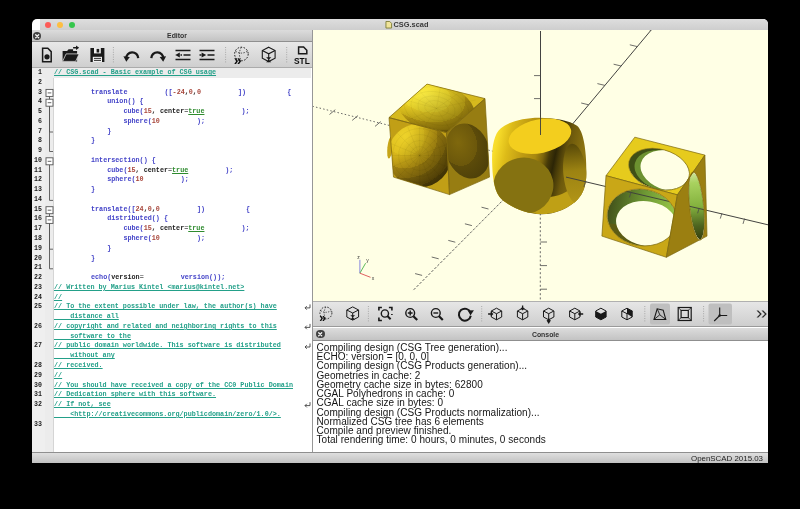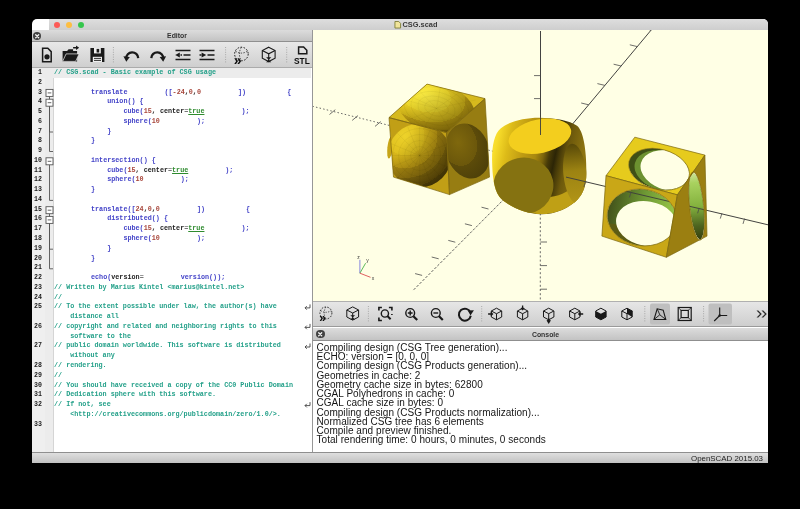--- a/index.html
+++ b/index.html
@@ -1,33 +1,33 @@
 <!DOCTYPE html>
 <html><head>
 <meta charset="utf-8">
 <style>
 html,body{margin:0;padding:0;background:#000;width:800px;height:509px;overflow:hidden;}
 *{box-sizing:border-box;}
 body{font-family:"Liberation Sans",sans-serif;}
 #win{position:absolute;left:32px;top:19px;width:736px;height:444px;background:#fff;border-radius:5px 5px 0 0;overflow:hidden;}
-#titlebar{position:absolute;left:17px;top:0;width:736px;height:20px;background:linear-gradient(#dedede,#c2c2c2);border-bottom:1px solid #989898;}
+#titlebar{position:absolute;left:8px;top:0;width:736px;height:20px;background:linear-gradient(#dedede,#c2c2c2);border-bottom:1px solid #989898;}
 .tl{position:absolute;top:2.9px;width:6.2px;height:6.2px;border-radius:50%;}
 #title{position:absolute;left:3px;top:0;width:736px;text-align:center;font-size:7.4px;font-weight:bold;color:#3a3a3a;line-height:11.5px;}
 #dockEd{position:absolute;left:0;top:11.4px;width:280px;height:11.6px;background:linear-gradient(#dcdcdc,#c3c3c3);border-bottom:1px solid #8f8f8f;}
 #dockEd .lbl{position:absolute;left:10px;top:0;width:270px;text-align:center;font-size:6.9px;font-weight:bold;color:#333;line-height:11.5px;}
 .closebtn{position:absolute;width:8.4px;height:8.4px;border-radius:50%;background:#414141;overflow:hidden;}.closebtn svg{display:block;}
 #edtoolbar{position:absolute;left:0;top:23px;width:280px;height:26px;background:linear-gradient(#e8e8e8,#cfcfcf);border-bottom:1px solid #ababab;}
 #editor{position:absolute;left:0;top:49px;width:280px;height:383.5px;background:#fff;overflow:hidden;}
 #gutter{position:absolute;left:0;top:0;width:13px;height:383.5px;background:#efefef;}
 #foldm{position:absolute;left:13px;top:0;width:9px;height:383.5px;background:#ececec;border-right:1px solid #d5d5d5;}
 #hl1{position:absolute;left:0;top:0.1px;width:279px;height:9.8px;background:#ececec;}
 pre{margin:0;font-family:"Liberation Mono",monospace;}
 #lnums{position:absolute;left:0;top:0;width:10px;text-align:right;font-size:6.6px;line-height:9.77px;color:#1a1a1a;font-weight:bold;}
 #code{position:absolute;left:22px;top:0;font-size:6.75px;line-height:9.77px;color:#222;font-weight:bold;}
-.c{color:#23a089;}
+.c{color:#23a089;text-decoration:underline;}
 .k{color:#4343c8;padding-left:37px;}
 .n{color:#a8473c;}
 .t{color:#2e8b2e;text-decoration:underline;}
 .g{color:#777;}
 #rpane{position:absolute;left:280px;top:11.4px;width:456px;height:432.6px;border-left:1px solid #979797;}
 #view3d{position:absolute;left:0;top:0;width:455px;height:270.5px;background:#ffffe5;}
 #vtoolbar{position:absolute;left:0;top:270.5px;width:455px;height:26px;background:linear-gradient(#e6e6e6,#cecece);border-top:1px solid #b0b0b0;border-bottom:1px solid #9a9a9a;}
 #dockCon{position:absolute;left:0;top:297.5px;width:455px;height:13.5px;background:linear-gradient(#dcdcdc,#c3c3c3);border-bottom:1px solid #8f8f8f;}
 #dockCon .lbl{position:absolute;left:10px;top:0;width:445px;text-align:center;font-size:6.9px;font-weight:bold;color:#333;line-height:13px;}
 #console{position:absolute;left:0;top:311px;width:455px;height:110.5px;background:#fff;font-size:10px;line-height:9.25px;color:#151515;padding:1.5px 0 0 3.5px;letter-spacing:0.05px;}
@@ -231,21 +231,21 @@
 &nbsp;
 <span class="k">echo(</span>version<span class="g">=</span><span class="k">version());</span>
 <span class="c">// Written by Marius Kintel &lt;marius@kintel.net&gt;</span>
 <span class="c">//</span>
 <span class="c">// To the extent possible under law, the author(s) have</span>
 <span class="c">    distance all</span>
 <span class="c">// copyright and related and neighboring rights to this</span>
 <span class="c">    software to the</span>
 <span class="c">// public domain worldwide. This software is distributed</span>
 <span class="c">    without any</span>
-<span class="c">// rendering.</span>
+<span class="c">// received.</span>
 <span class="c">//</span>
 <span class="c">// You should have received a copy of the CC0 Public Domain</span>
 <span class="c">// Dedication sphere with this software.</span>
 <span class="c">// If not, see</span>
 <span class="c">    &lt;http://creativecommons.org/publicdomain/zero/1.0/&gt;.</span>
 &nbsp;</pre>
   </div>
   <div id="rpane">
     <div id="view3d">
 <svg width="455" height="271" viewBox="0 0 455 271" xmlns="http://www.w3.org/2000/svg">

